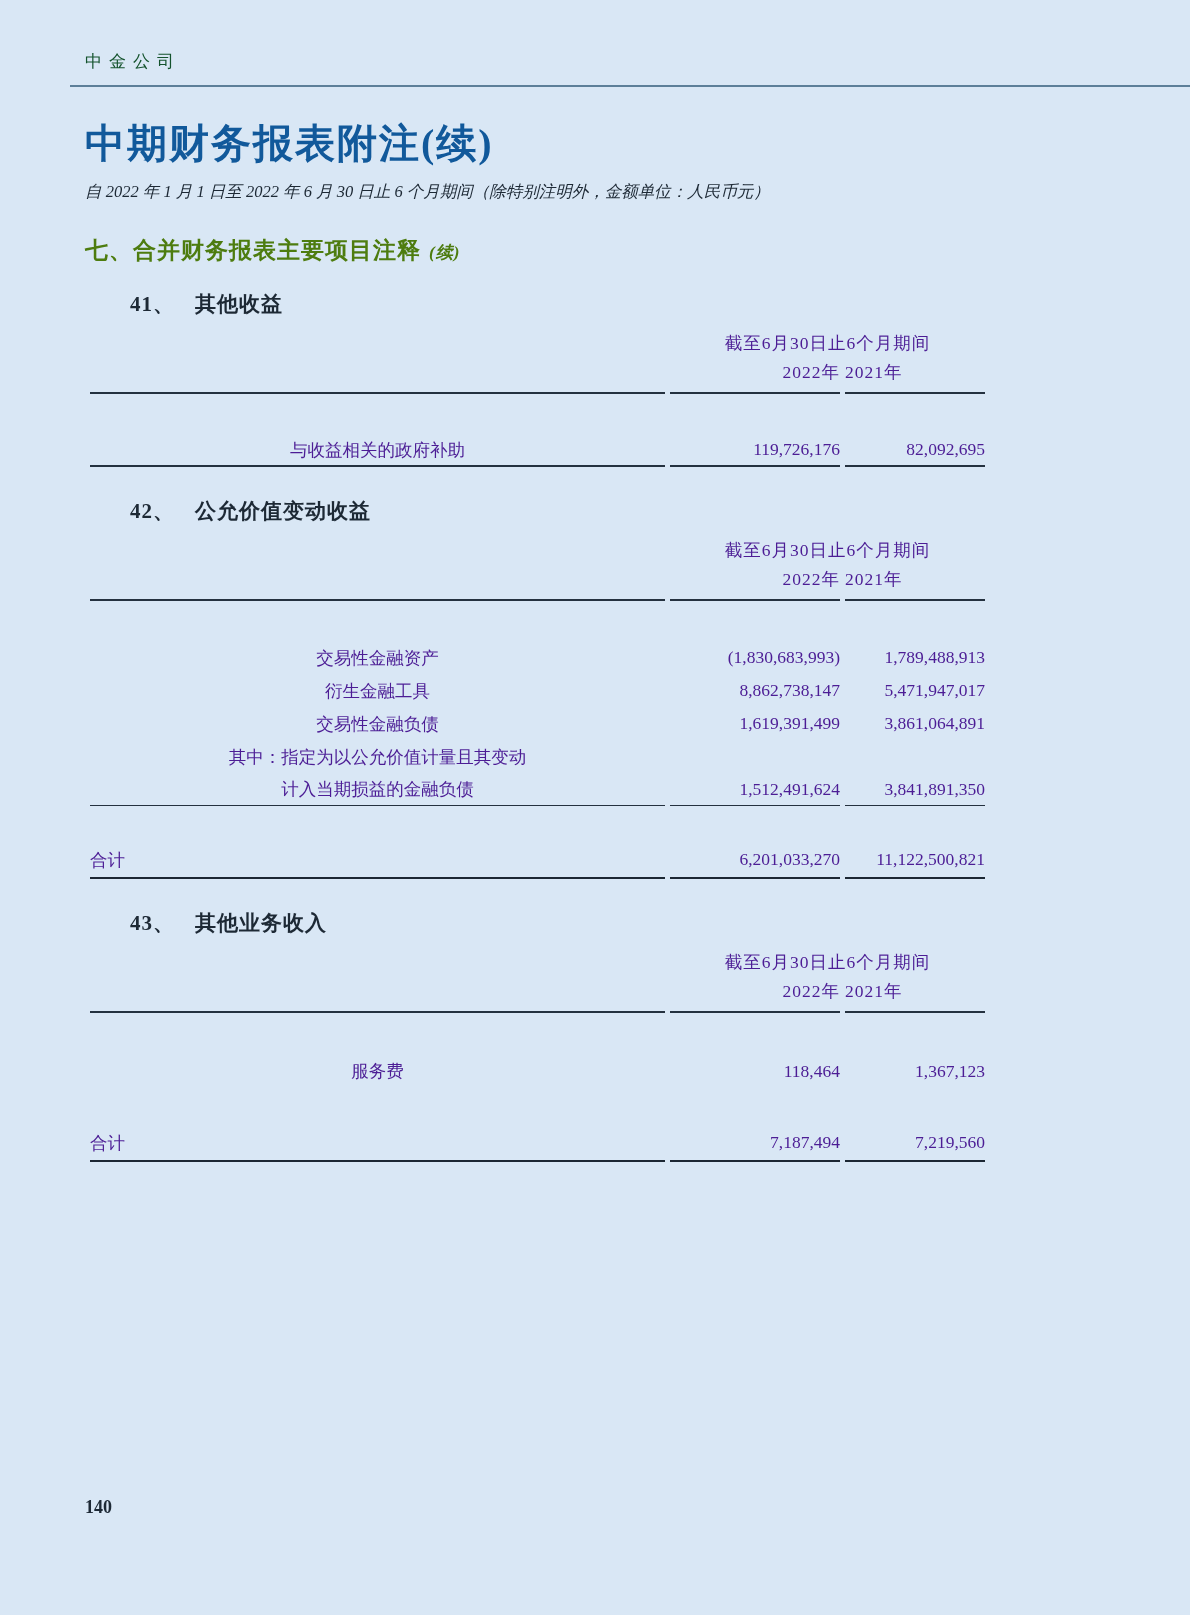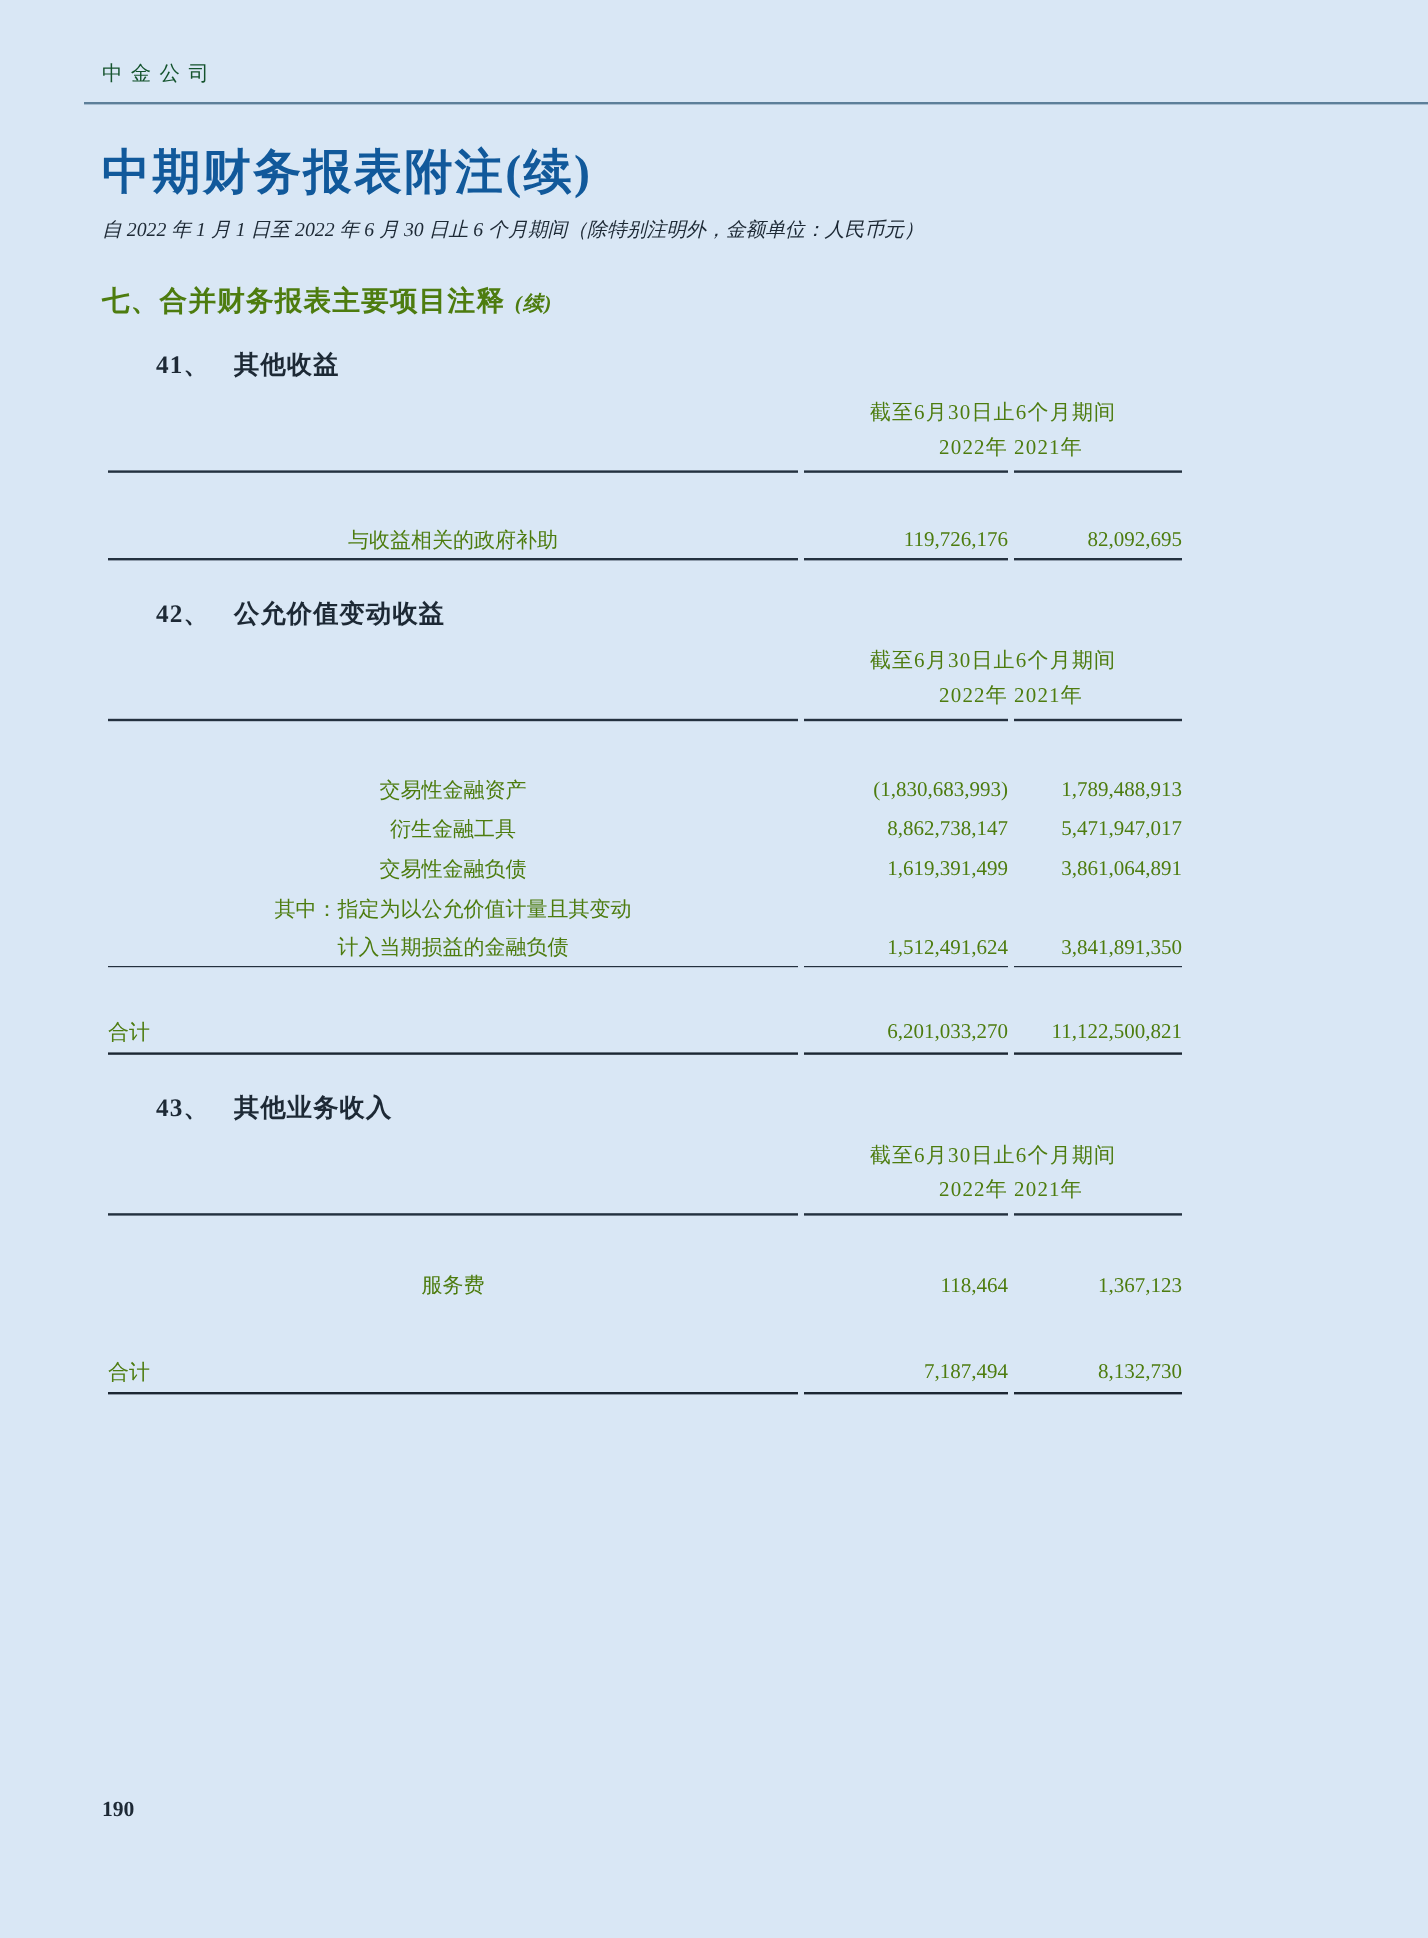--- a/index.html
+++ b/index.html
@@ -39,21 +39,21 @@
   }
   .sub-head{
     margin:24px 0 0 130px;
     font-size:21px;font-weight:bold;color:#1d2935;
     letter-spacing:1px;
   }
   .sub-head .num{margin-right:20px;}
   table.fin{
     border-collapse:separate;border-spacing:5px 0;
     width:905px;margin:10px 0 0 85px;
-    font-size:17.5px;color:#4d7c0f;
+    font-size:17.5px;color:#4c1d95;
     table-layout:fixed;
   }
   table.fin col.c-label{width:575px;}
   table.fin col.c-2022{width:170px;}
   table.fin col.c-2021{width:140px;}
   table.fin td,table.fin th{padding:0;font-weight:normal;vertical-align:middle;}
   tr.period-row{height:30px;}
   td.period{
     text-align:center;font-weight:bold;font-size:17.5px;letter-spacing:1px;
   }
@@ -221,18 +221,18 @@
     <td class="v2021">1,367,123</td>
   </tr>
   <tr class="gap-md">
         <td></td>
         <td></td>
         <td></td>
       </tr>
   <tr class="total-row">
     <td class="label">合计</td>
     <td class="v2022">7,187,494</td>
-    <td class="v2021">8,132,730</td>
+    <td class="v2021">7,219,560</td>
   </tr>
 </tbody>
   </table>
 
-<div class="page-number">190</div>
+<div class="page-number">140</div>
 
 </body></html>

